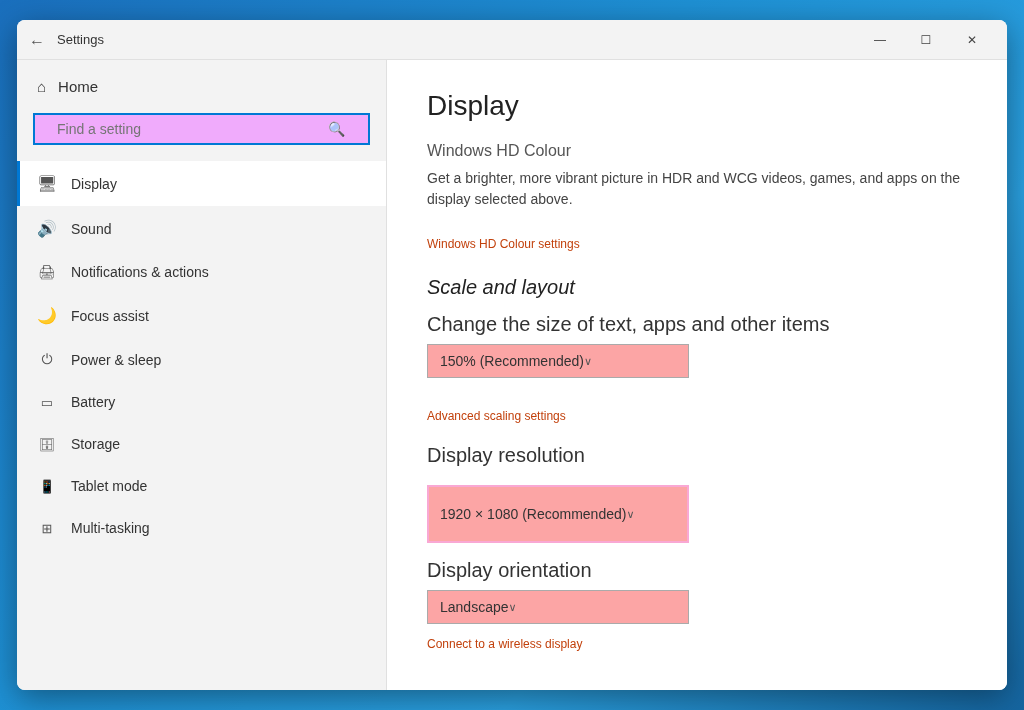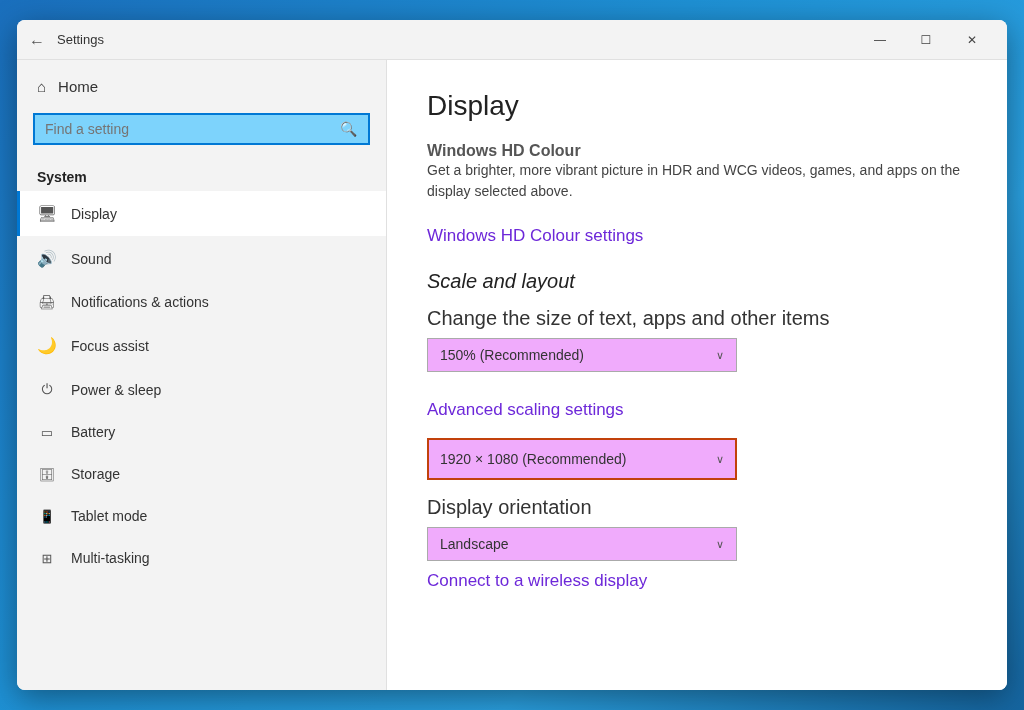--- a/index.html
+++ b/index.html
@@ -80,22 +80,22 @@
       padding: 18px 20px;
       cursor: pointer;
       font-size: 15px;
       color: #333;
     }
     .search-box {
       margin: 0 16px 16px 16px;
       display: flex;
       align-items: center;
       border: 2px solid #0078d4;
-      background: #7dd3fc;
-      padding: 6px 10px;
+      background: #f0abfc;
+      padding: 6px 22px;
       gap: 8px;
     }
     .search-box input {
       border: none;
       outline: none;
       font-size: 14px;
       color: #333;
       width: 100%;
       background: transparent;
     }
@@ -135,64 +135,63 @@
       background: #fff;
     }
     .page-title {
       font-size: 28px;
       font-weight: 300;
       color: #222;
       margin-bottom: 20px;
     }
     .hdr-subtitle {
       font-size: 16px;
-      font-weight: 700;
+      font-weight: 400;
       color: #555;
-      margin-bottom: 0;
+      margin-bottom: 8px;
     }
     .hdr-desc {
       font-size: 14px;
       color: #444;
       margin-bottom: 24px;
       line-height: 1.5;
     }
     .link {
-      color: #6d28d9;
-      font-size: 17px;
+      color: #c2410c;
+      font-size: 12px;
       cursor: pointer;
       text-decoration: none;
     }
     .section-title {
       font-size: 20px;
       font-weight: 300;
       color: #222;
       margin: 24px 0 14px 0;
       font-style: italic;
     }
     .field-label {
       font-size: 20px;
       color: #333;
       margin-bottom: 8px;
     }
     .dropdown {
       display: flex;
       align-items: center;
-      justify-content: space-between;
       border: 1px solid #aaa;
       padding: 8px 12px;
-      background: #f0abfc;
-      width: 310px;
+      background: #fca5a5;
+      width: 262px;
       cursor: pointer;
       font-size: 14px;
       color: #333;
       margin-bottom: 10px;
     }
     .dropdown.highlighted {
-      border: 2px solid #c2410c;
-      padding: 11px 11px;
+      border: 2px solid #f9a8d4;
+      padding: 19px 11px;
       margin-top: 18px;
     }
     .chevron { font-size: 11px; color: #555; }
   </style>
 </head>
 <body>
 
 <div class="window">
 
   <div class="title-bar">
@@ -209,21 +208,20 @@
 
     <div class="sidebar">
       <div class="sidebar-home">
         <span class="icon">⌂</span>
         <span>Home</span>
       </div>
       <div class="search-box">
         <input type="text" placeholder="Find a setting" style="">
         <span class="search-icon">🔍</span>
       </div>
-      <div class="sidebar-section-label">System</div>
 
       <div class="sidebar-item active">
         <span class="icon">🖥</span>
         <span>Display</span>
       </div>
       <div class="sidebar-item">
         <span class="icon">🔊</span>
         <span>Sound</span>
       </div>
       <div class="sidebar-item">
@@ -267,20 +265,21 @@
 
       <p class="field-label">Change the size of text, apps and other items</p>
       <div class="dropdown">
         <span>150% (Recommended)</span>
         <span class="chevron">∨</span>
       </div>
 
       <br>
       <a class="link">Advanced scaling settings</a>
 
+      <p class="field-label" style="margin-top:20px;">Display resolution</p>
       <div class="dropdown highlighted">
         <span>1920 × 1080 (Recommended)</span>
         <span class="chevron">∨</span>
       </div>
 
       <p class="field-label" style="margin-top:16px;">Display orientation</p>
       <div class="dropdown">
         <span>Landscape</span>
         <span class="chevron">∨</span>
       </div>

